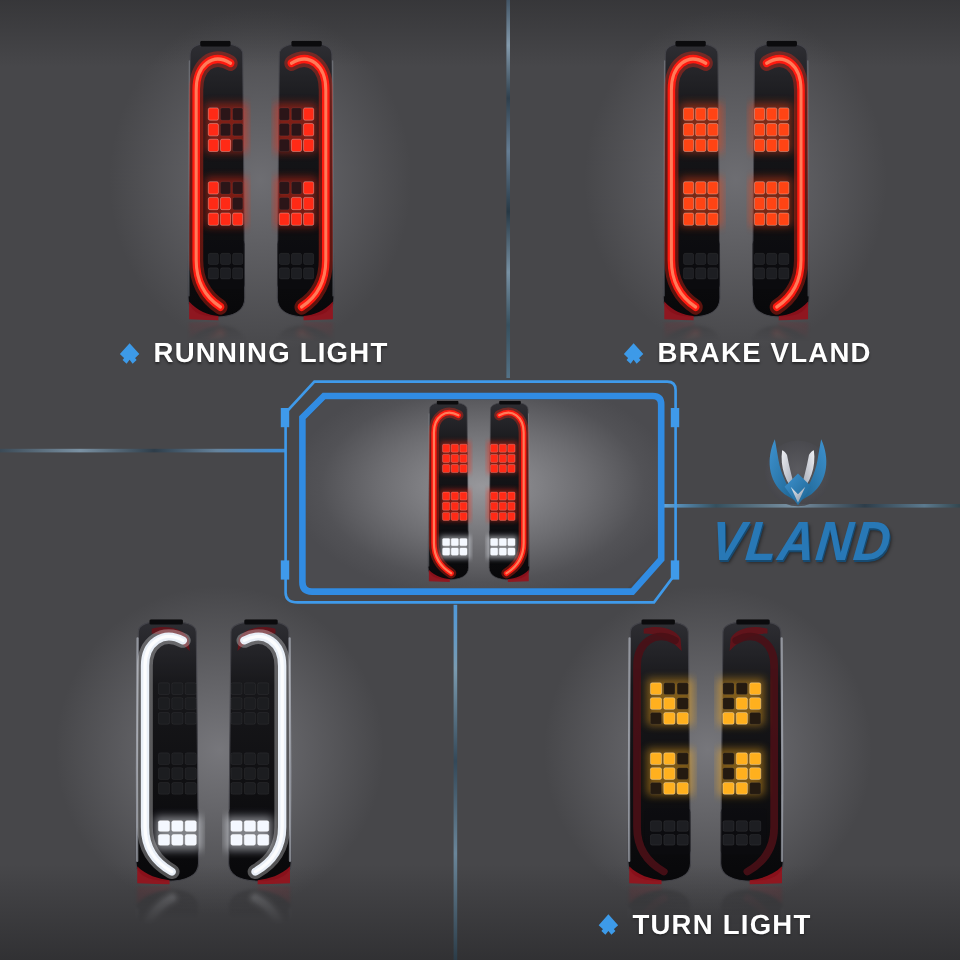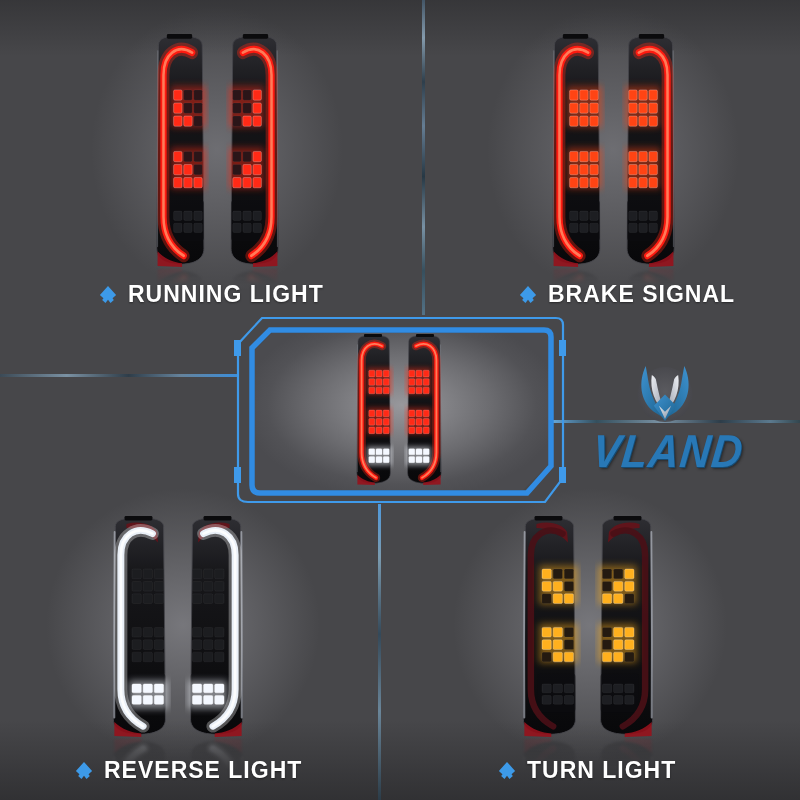--- a/index.html
+++ b/index.html
@@ -472,21 +472,21 @@
             <rect x="52" y="203" width="10" height="10" rx="1.5" fill="#1d1e22" stroke="rgba(255,255,255,.08)" stroke-width=".7"></rect>
             <path d="M9,233 C17,241.5 28,245 38,246 L38,250 L9,249 Z" fill="#97121c" opacity=".9"></path>
           </svg>
         </div>
       </div>
     <div class="label">
       <span class="chev"><svg width="18" height="21" viewBox="0 0 20 23">
     <path d="M10,2 L19,12 L14.2,16.6 L10,11.4 L5.8,16.6 L1,12 Z" fill="#3d9ae8"></path>
     <path d="M10,9.5 L16.5,17.5 L12.8,21 L10,17.4 L7.2,21 L3.5,17.5 Z" fill="#3d9ae8"></path>
   </svg></span>
-      <span class="label-text">BRAKE SIGNAL</span>
+      <span class="label-text">BRAKE VLAND</span>
     </div>
   </section>
 
   <section class="quadrant q-bl">
     <div class="pair">
         <svg class="lamp" viewBox="0 0 70 250" preserveAspectRatio="none">
           <defs>
             <linearGradient id="q2ah" x1="0" y1="0" x2="0" y2="1">
       <stop offset="0" stop-color="#2e2e33"></stop>
               <stop offset=".25" stop-color="#17171a"></stop>
@@ -667,27 +667,20 @@
             <rect x="28" y="190" width="10" height="10" rx="1.5" fill="#f4f8ff" stroke="rgba(255,255,255,.6)" stroke-width=".7"></rect>
             <rect x="40" y="190" width="10" height="10" rx="1.5" fill="#f4f8ff" stroke="rgba(255,255,255,.6)" stroke-width=".7"></rect>
             <rect x="52" y="190" width="10" height="10" rx="1.5" fill="#f4f8ff" stroke="rgba(255,255,255,.6)" stroke-width=".7"></rect>
             <rect x="28" y="203" width="10" height="10" rx="1.5" fill="#f4f8ff" stroke="rgba(255,255,255,.6)" stroke-width=".7"></rect>
             <rect x="40" y="203" width="10" height="10" rx="1.5" fill="#f4f8ff" stroke="rgba(255,255,255,.6)" stroke-width=".7"></rect>
             <rect x="52" y="203" width="10" height="10" rx="1.5" fill="#f4f8ff" stroke="rgba(255,255,255,.6)" stroke-width=".7"></rect>
             <path d="M9,233 C17,241.5 28,245 38,246 L38,250 L9,249 Z" fill="#97121c" opacity=".9"></path>
           </svg>
         </div>
       </div>
-    <div class="label">
-      <span class="chev"><svg width="18" height="21" viewBox="0 0 20 23">
-    <path d="M10,2 L19,12 L14.2,16.6 L10,11.4 L5.8,16.6 L1,12 Z" fill="#3d9ae8"></path>
-    <path d="M10,9.5 L16.5,17.5 L12.8,21 L10,17.4 L7.2,21 L3.5,17.5 Z" fill="#3d9ae8"></path>
-  </svg></span>
-      <span class="label-text">REVERSE LIGHT</span>
-    </div>
   </section>
 
   <section class="quadrant q-br">
     <div class="pair">
         <svg class="lamp" viewBox="0 0 70 250" preserveAspectRatio="none">
           <defs>
             <linearGradient id="q3ah" x1="0" y1="0" x2="0" y2="1">
       <stop offset="0" stop-color="#2e2e33"></stop>
               <stop offset=".25" stop-color="#17171a"></stop>
               <stop offset="1" stop-color="#08080a"></stop>

